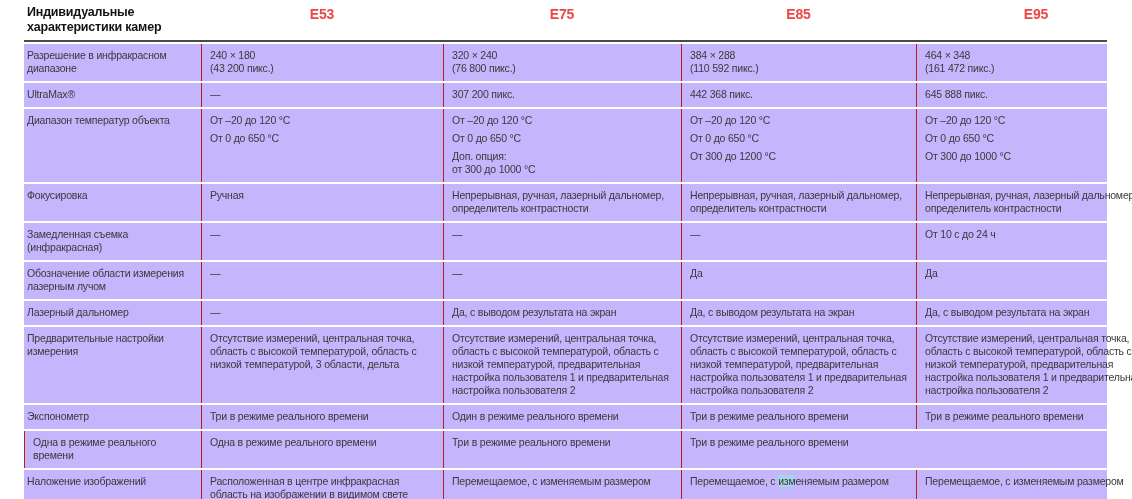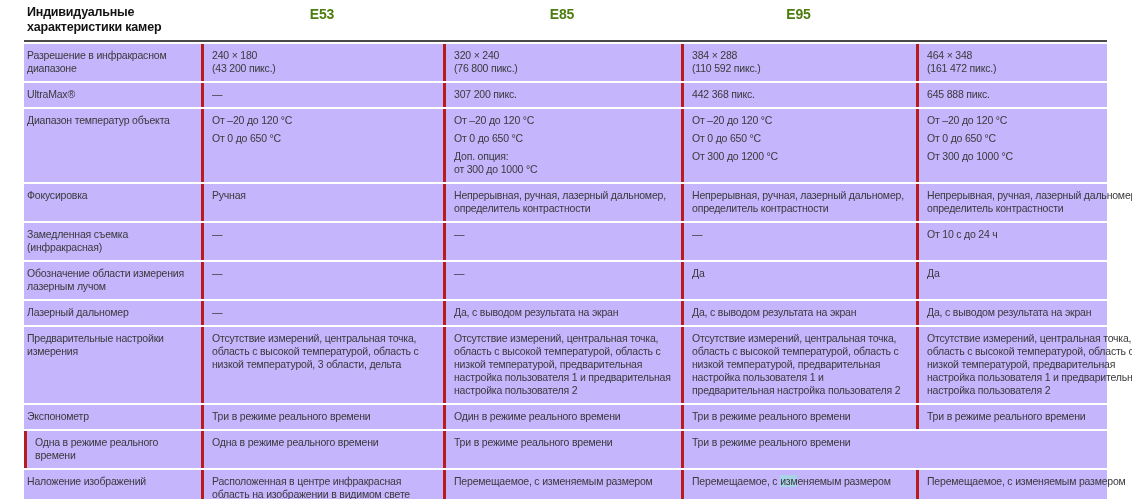--- a/index.html
+++ b/index.html
@@ -19,51 +19,52 @@
   .thead .title {
     font-weight: bold;
     color: #131313;
     font-size: 12.5px;
     line-height: 15px;
     letter-spacing: -0.2px;
     padding: 5px 24px 5px 3px;
   }
   .thead .cam {
     font-weight: bold;
-    color: #4d7c0f;
+    color: #ef4444;
     font-size: 14px;
     text-align: center;
     padding-top: 6px;
     letter-spacing: -0.2px;
   }
   .rule { height: 2px; background: #4a4a4a; }
   
   #table-body { margin-top: 2px; }
   .row { background: #c4b5fd; margin-bottom: 2px; }
   .cell {
     font-size: 10.5px;
     line-height: 13px;
     letter-spacing: -0.2px;
     padding: 5px 8px 6px 8px;
     color: #3a3a3a;
   }
   .cell.label { padding-left: 3px; padding-right: 16px; }
-  .cell.value { border-left: 3px solid #b91c1c; }
+  .cell.value { border-left: 1px solid #b91c1c; }
   .para { margin: 0 0 5px 0; white-space: pre-line; }
   .para:last-child { margin-bottom: 0; }
   .hl { background: #a9d3e6; }
 </style>
 </head>
 <body>
 
 <div class="wrap">
 
   <div class="grid thead">
     <div class="title">Индивидуальные характеристики камер</div>
     <div class="cam">E53</div>
+    <div class="cam">E75</div>
     <div class="cam">E85</div>
     <div class="cam">E95</div>
   </div>
 
   <div class="rule"></div>
 
   <div id="table-body">
       <div class="grid row">
         <div class="cell label">Разрешение в инфракрасном диапазоне</div>
         <div class="cell value">

